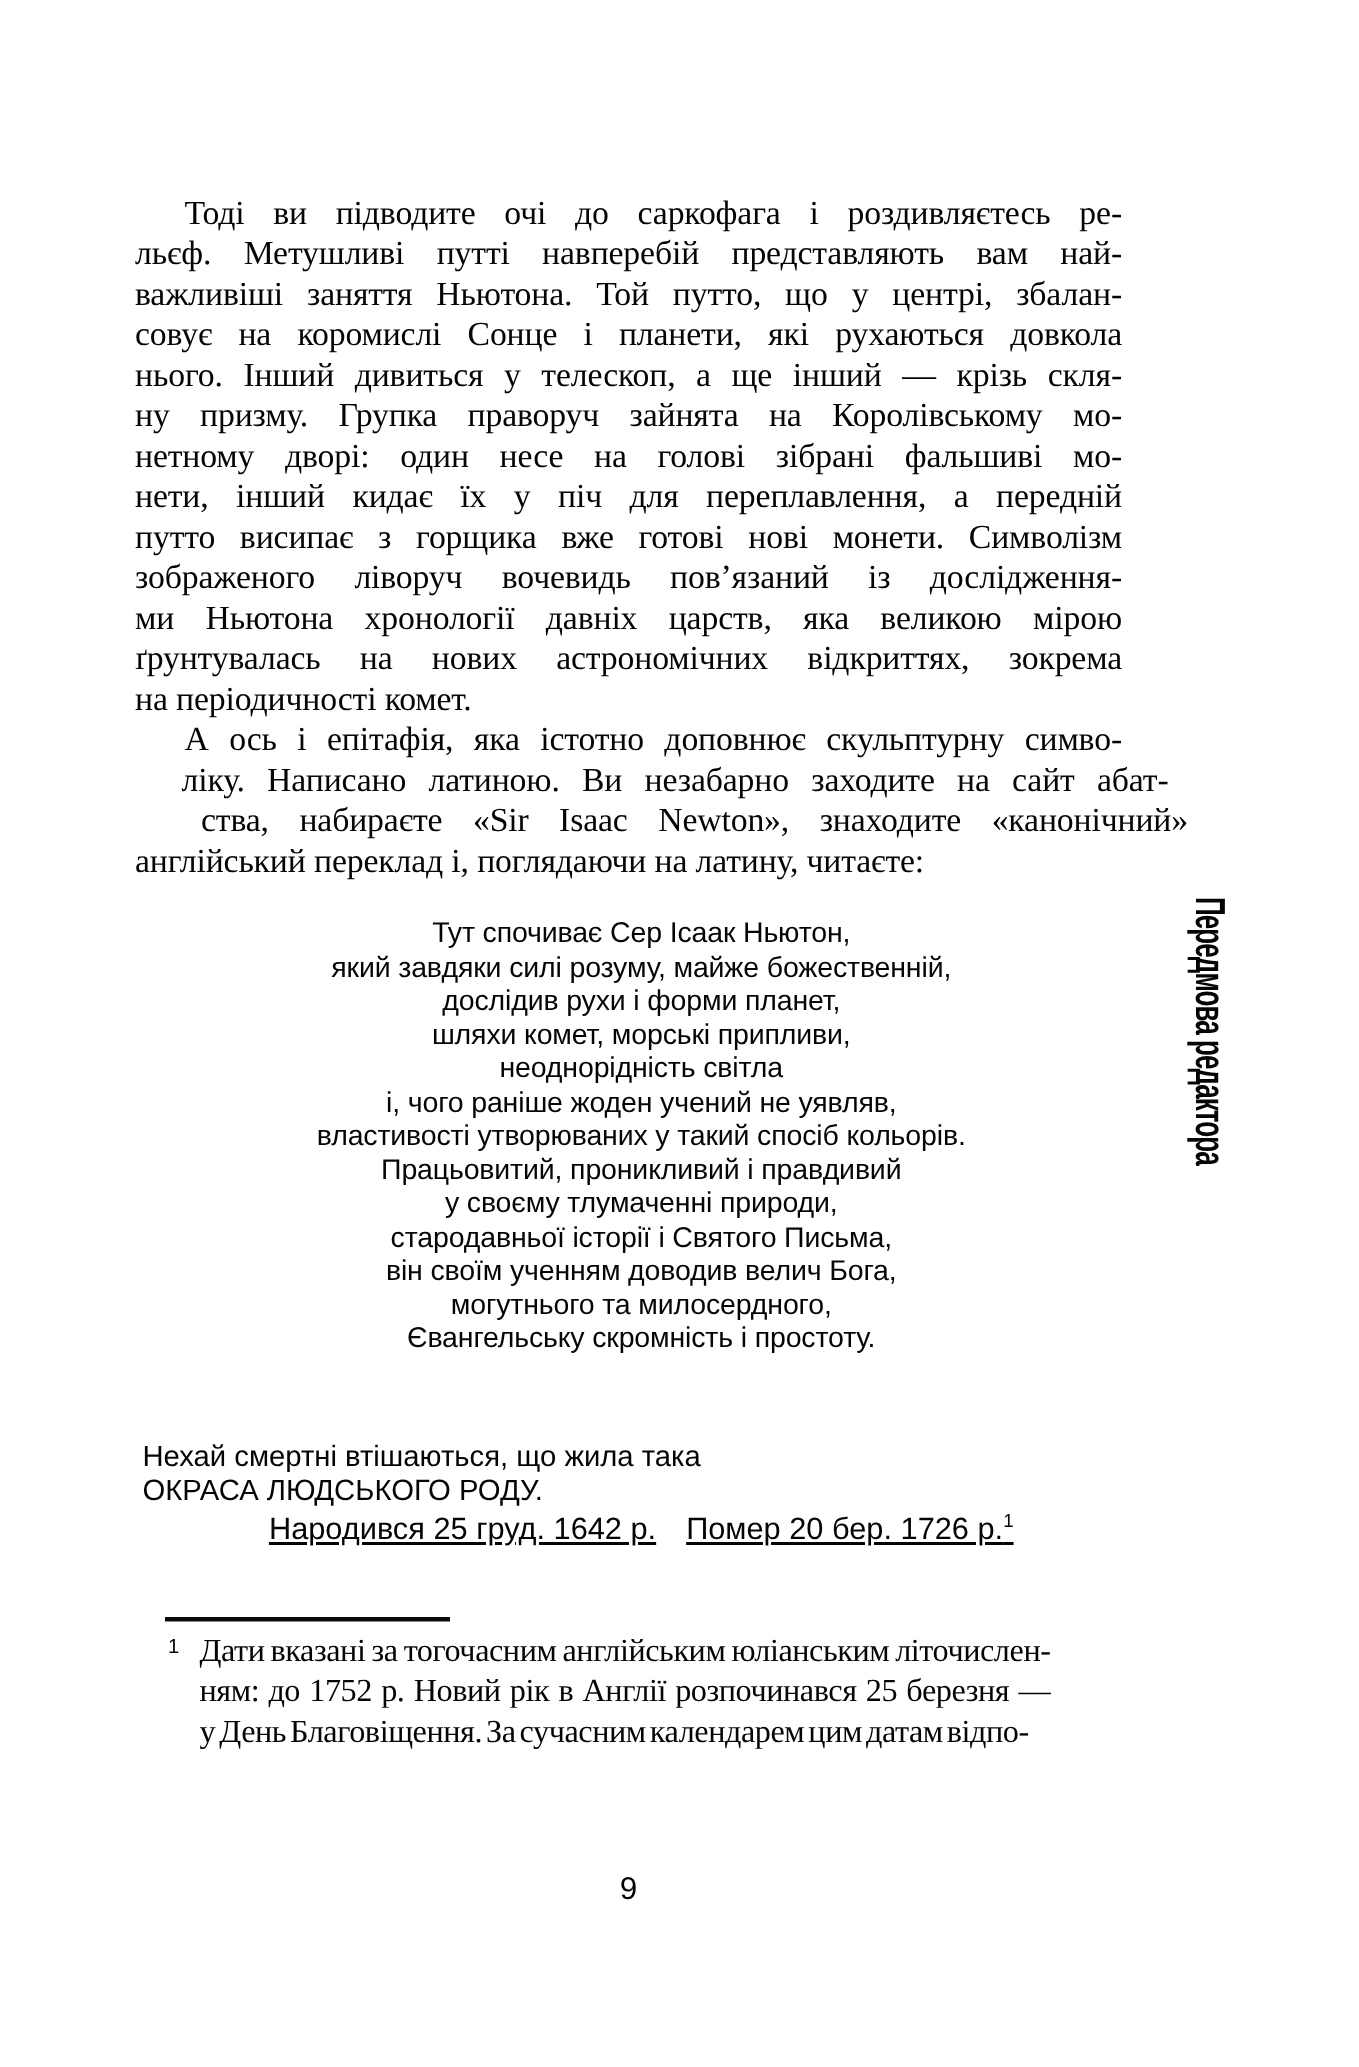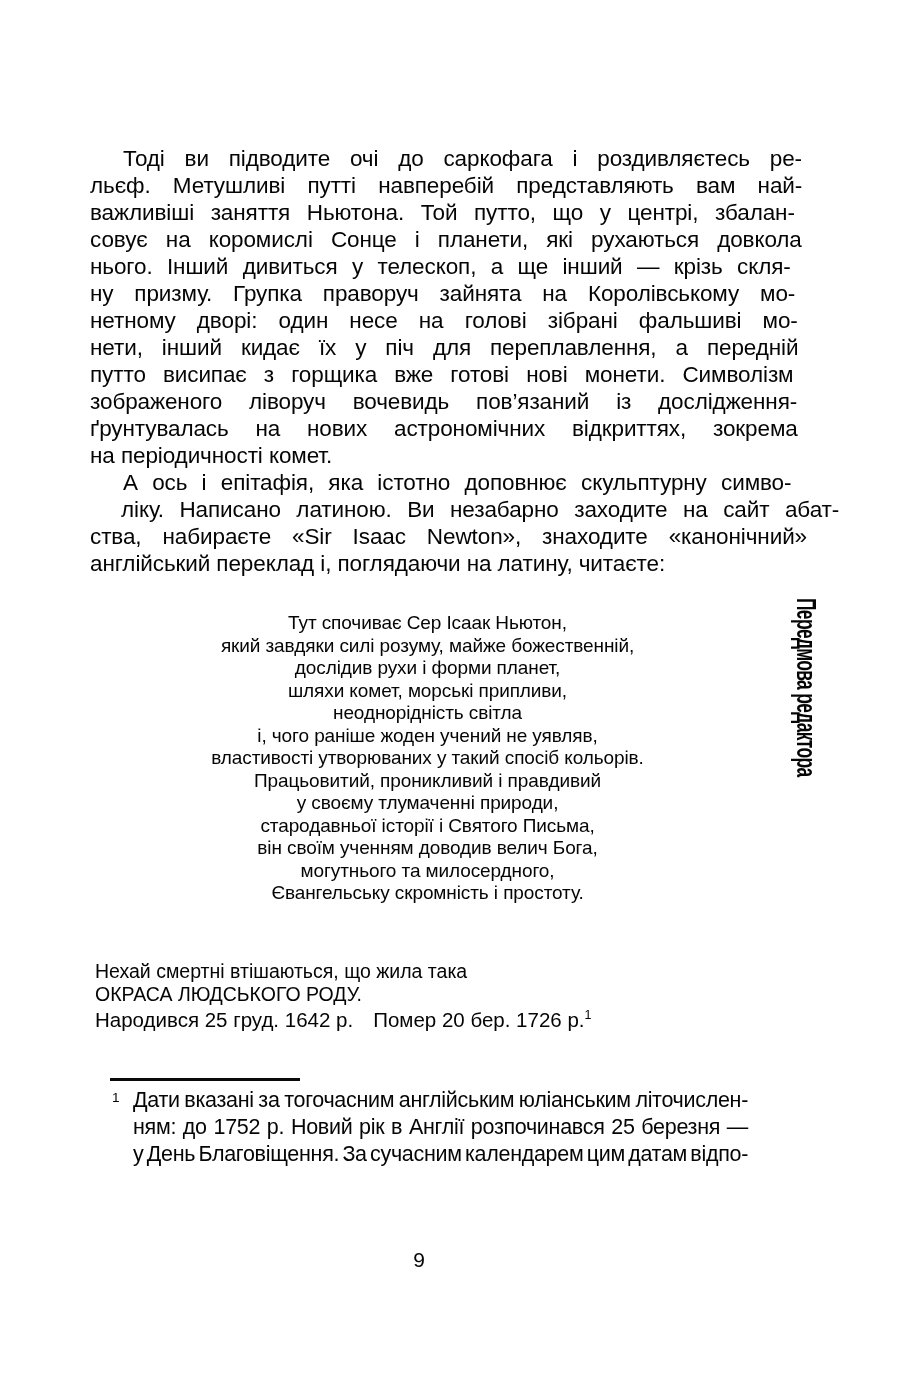--- a/index.html
+++ b/index.html
@@ -7,22 +7,22 @@
     position:relative;
     width:906px; height:1378px;
     margin:0 auto;
     background:#ffffff;
     color:#050505;
     overflow:hidden;
   }
 
   
   .body-text {
-    position:absolute; left:90px; top:145px; width:658px;
-    font-family:Liberation Sans, sans-serif;
+    position:absolute; left:90px; top:128px; width:658px;
+    font-family:Liberation Serif, serif;
     font-size:22.5px; line-height:27px;
     letter-spacing:-0.1px;
   }
   .line { height:27px; overflow:visible; }
   .line .ln { display:inline-block; white-space:nowrap; transform-origin:0 50%; }
   .line.indent { padding-left:33px; }
 
   
   .poem {
     position:absolute; left:95px; top:612px; width:665px;
@@ -35,43 +35,44 @@
 
   .closing {
     position:absolute; left:95px; top:960px; width:665px;
     font-family:"Liberation Sans","DejaVu Sans",sans-serif;
     font-size:19.5px; line-height:23px;
   }
   .closing .line { height:23px; }
 
   .dates {
     position:absolute; left:95px; top:1007px; width:665px;
+    text-align:center;
     font-family:"Liberation Sans","DejaVu Sans",sans-serif;
-    font-size:20.5px; line-height:26px;
+    font-size:20.5px; line-height:26px;text-decoration:underline;
   }
   .dates .dgap { display:inline-block; width:20px; }
   .dates sup { font-size:12.5px; line-height:0; vertical-align:super; }
 
   
   .fn-rule {
     position:absolute; left:110px; top:1078px;
     width:190px; height:3px; background:#0a0a0a;
   }
   .fn-marker {
     position:absolute; left:112px; top:1090px;
     font-family:"Liberation Sans","DejaVu Sans",sans-serif;
     font-size:13.5px;
   }
   .footnote {
     position:absolute; left:133px; top:1087px; width:615px;
     font-family:"Liberation Sans","DejaVu Sans",sans-serif;
     font-size:21.5px; line-height:27px;
     letter-spacing:-0.3px;
   }
-  .footnote .line { height:27px; }
+  .footnote .line { height:27px;font-family:Liberation Serif, serif; }
 
   
   .running-header {
     position:absolute; left:792px; top:598px;
     writing-mode:vertical-rl;
     font-family:"Liberation Sans","DejaVu Sans",sans-serif;
     font-weight:bold; font-size:28px; line-height:1;
     letter-spacing:-1px;
     transform:scaleY(0.62); transform-origin:top left;
     white-space:nowrap;
@@ -96,27 +97,28 @@
         <div class="line indent fit"><span class="ln" style="word-spacing: 13.6699px;">Тоді ви підводите очі до саркофага і роздивляєтесь ре-</span></div>
         <div class="line fit"><span class="ln" style="word-spacing: 16.0729px;">льєф. Метушливі путті навперебій представляють вам най-</span></div>
         <div class="line fit"><span class="ln" style="word-spacing: 10.4375px;">важливіші заняття Ньютона. Той путто, що у центрі, збалан-</span></div>
         <div class="line fit"><span class="ln" style="word-spacing: 11.9453px;">совує на коромислі Сонце і планети, які рухаються довкола</span></div>
         <div class="line fit"><span class="ln" style="word-spacing: 8.23125px;">нього. Інший дивиться у телескоп, а ще інший — крізь скля-</span></div>
         <div class="line fit"><span class="ln" style="word-spacing: 14.7232px;">ну призму. Групка праворуч зайнята на Королівському мо-</span></div>
         <div class="line fit"><span class="ln" style="word-spacing: 14.9746px;">нетному дворі: один несе на голові зібрані фальшиві мо-</span></div>
         <div class="line fit"><span class="ln" style="word-spacing: 12.8264px;">нети, інший кидає їх у піч для переплавлення, а передній</span></div>
         <div class="line fit"><span class="ln" style="word-spacing: 10.9668px;">путто висипає з горщика вже готові нові монети. Символізм</span></div>
         <div class="line fit"><span class="ln" style="word-spacing: 20.6938px;">зображеного ліворуч вочевидь пов’язаний із дослідження-</span></div>
+        <div class="line fit"><span class="ln" style="word-spacing: 15.3839px;">ми Ньютона хронології давніх царств, яка великою мірою</span></div>
         <div class="line fit"><span class="ln" style="word-spacing: 20.6531px;">ґрунтувалась на нових астрономічних відкриттях, зокрема</span></div>
         <div class="line"><span class="ln">на періодичності комет.</span></div>
       </div>
     <div class="para">
         <div class="line indent fit"><span class="ln" style="word-spacing: 8.10742px;">А ось і епітафія, яка істотно доповнює скульптурну симво-</span></div>
         <div class="line fit"><span class="ln" style="word-spacing: 9.33594px; margin-left: 31px;">ліку. Написано латиною. Ви незабарно заходите на сайт абат-</span></div>
-        <div class="line fit"><span class="ln" style="word-spacing: 14.8177px;">ства, набираєте «Sir Isaac Newton», знаходите «канонічний»</span></div>
+        <div class="line fit"><span class="ln" style="word-spacing: 14.8177px; margin-left: 44px;">ства, набираєте «Sir Isaac Newton», знаходите «канонічний»</span></div>
         <div class="line"><span class="ln">англійський переклад і, поглядаючи на латину, читаєте:</span></div>
       </div>
   </div>
 
   <div class="poem">
       <div class="line"><span class="ln">Тут спочиває Сер Ісаак Ньютон,</span></div>
       <div class="line"><span class="ln">який завдяки силі розуму, майже божественній,</span></div>
       <div class="line"><span class="ln">дослідив рухи і форми планет,</span></div>
       <div class="line"><span class="ln">шляхи комет, морські припливи,</span></div>
       <div class="line"><span class="ln">неоднорідність світла</span></div>

